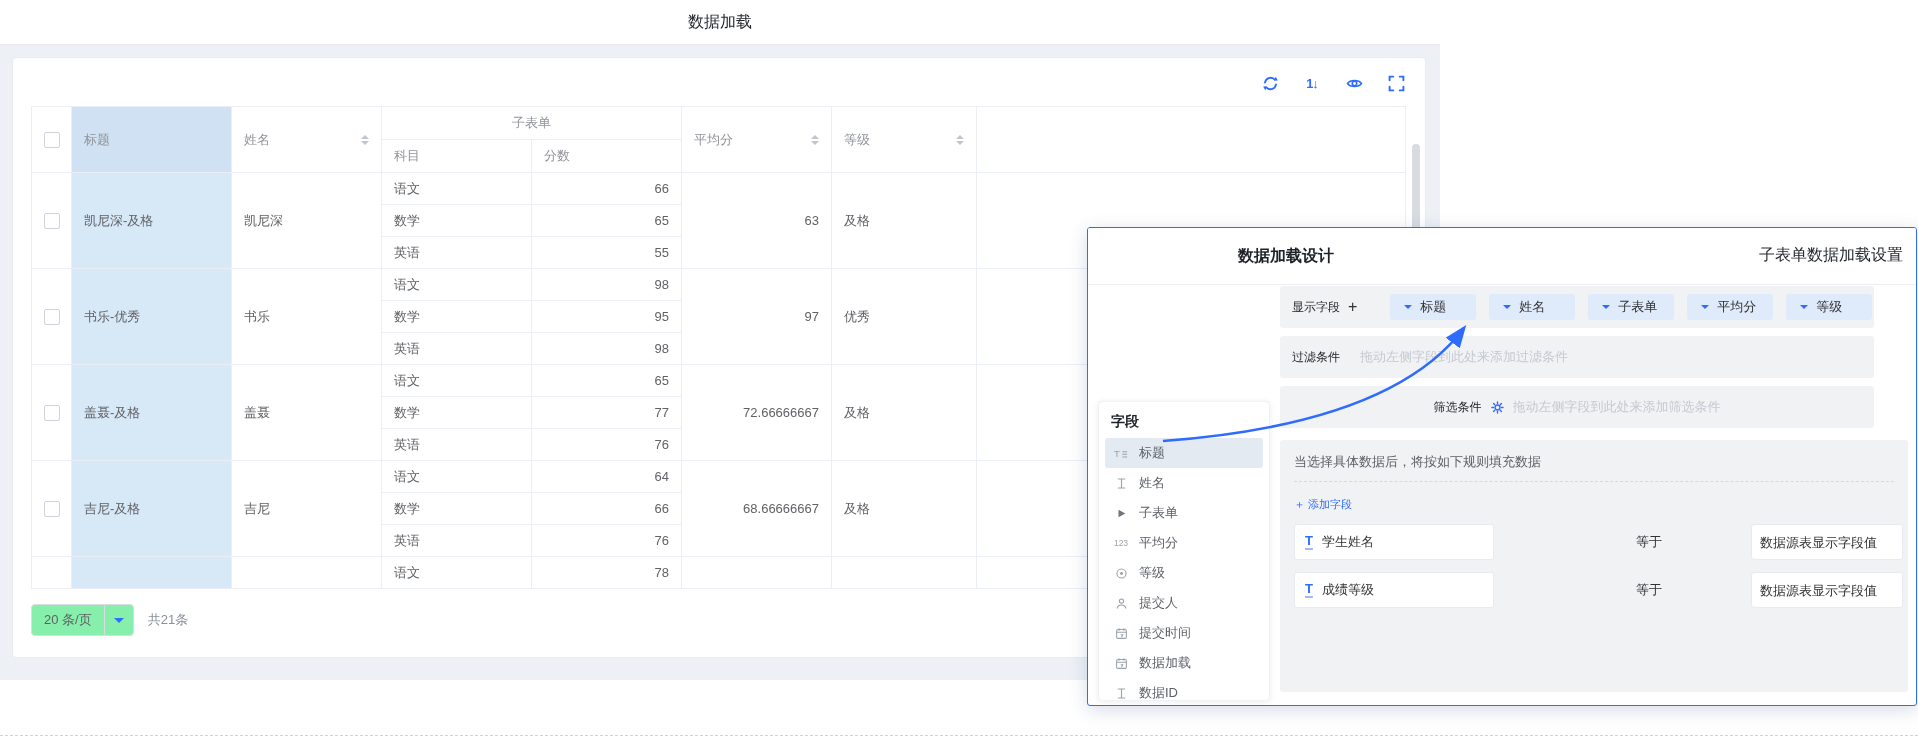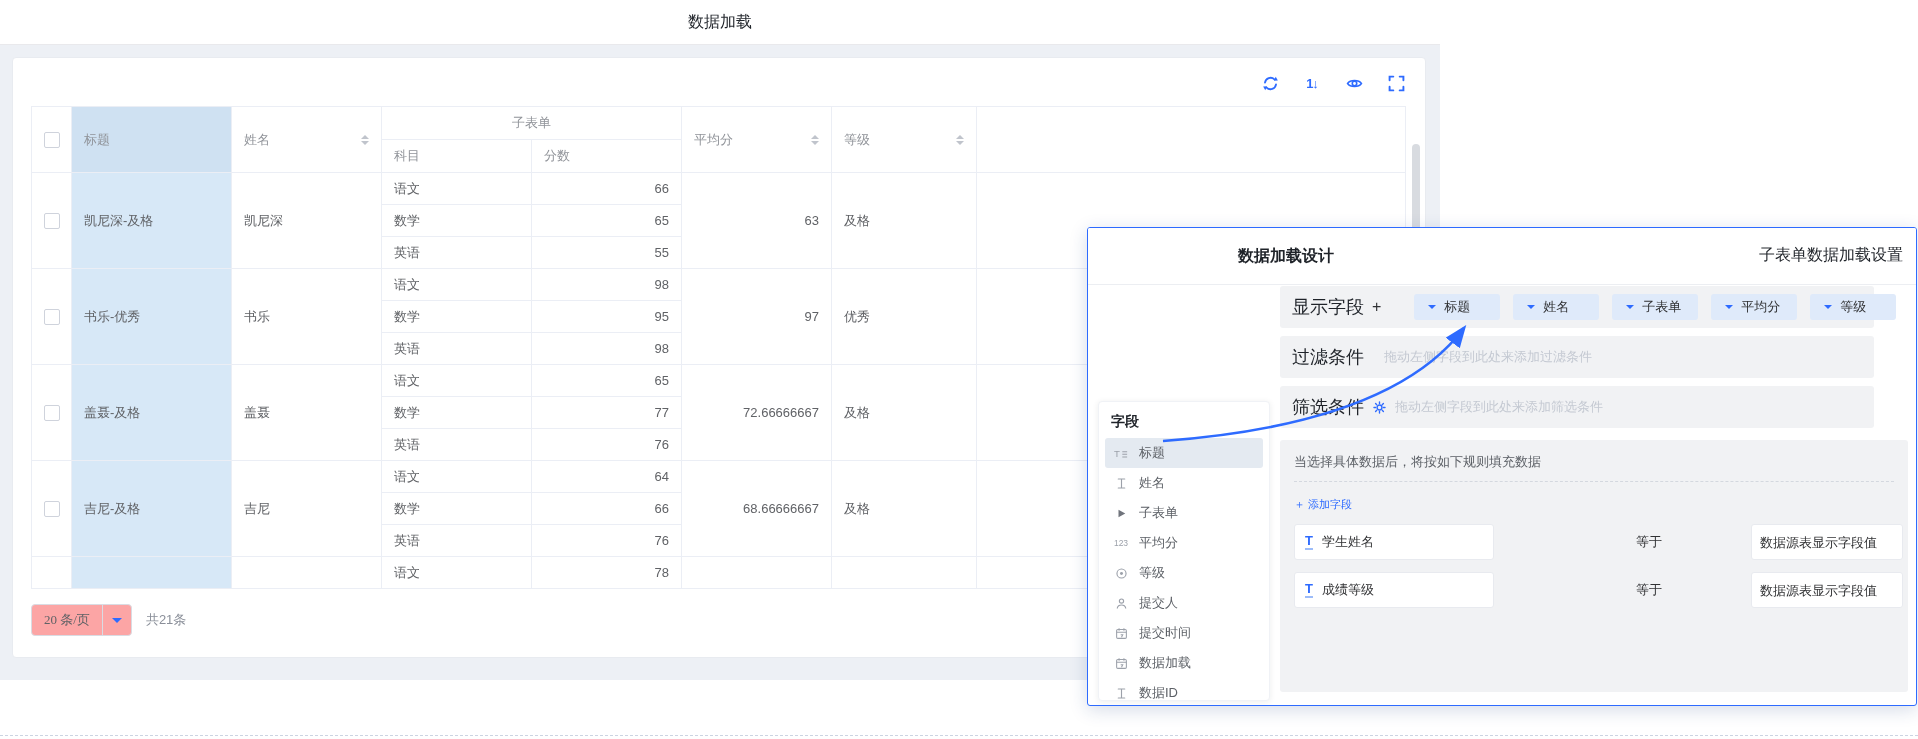--- a/index.html
+++ b/index.html
@@ -29,21 +29,21 @@
   .checkbox{display:inline-block;width:14px;height:14px;border:1px solid #cfd3dc;border-radius:2px;background:#fff;vertical-align:middle;cursor:pointer;}
   .th-flex{display:flex;justify-content:space-between;align-items:center;}
   .caret{display:inline-flex;flex-direction:column;align-items:center;cursor:pointer;}
   .caret b{width:0;height:0;border:4px solid transparent;display:block;}
   .caret .up{border-bottom-color:#c0c4cc;margin-bottom:2px;border-top-width:0;}
   .caret .dn{border-top-color:#c0c4cc;border-bottom-width:0;}
   .scrollbar{position:absolute;right:5px;top:48px;width:8px;height:482px;}
   .thumb{position:absolute;left:0;top:38px;width:8px;height:242px;border-radius:4px;background:#d8dbe0;cursor:pointer;}
   
   .pager{position:absolute;left:18px;top:546px;display:flex;align-items:center;}
-  .psel{height:30px;border:1px solid #d9dce3;border-radius:4px;display:flex;align-items:center;background:#fca5a5;cursor:pointer;font-family:Liberation Serif, serif;}
+  .psel{height:30px;border:1px solid #d9dce3;border-radius:4px;display:flex;align-items:center;background:#86efac;cursor:pointer;}
   .psel-text{padding:0 12px;color:#606266;font-size:13px;}
   .psel-arrow{width:28px;height:30px;border-left:1px solid #d9dce3;display:flex;align-items:center;justify-content:center;}
   .tri-dn{width:0;height:0;border:5px solid transparent;border-top-color:#2e6bff;margin-top:5px;}
   .ptotal{margin-left:14px;color:#8a8f99;font-size:13px;}
   .bottom-dash{position:absolute;left:0;top:735px;width:1918px;border-top:1px dashed #ccd4e2;z-index:0;}
   
   .panel{position:absolute;left:1087px;top:227px;width:804px;height:477px;background:#fff;border:1px solid #2e6bff;border-radius:3px;
          box-shadow:0 4px 18px rgba(25,60,130,.18);z-index:5;overflow:hidden;padding-left:24px;}
   .panel-h{position:absolute;left:0;top:0;width:100%;height:56px;border-bottom:1px solid #eceef2;background:#fff;}
   .panel-title{position:absolute;left:150px;top:0;line-height:56px;font-size:16px;font-weight:700;color:#1f2329;}
@@ -56,22 +56,22 @@
   .ds-item{position:absolute;left:10px;right:10px;top:44px;height:30px;background:#f4f5f7;border-radius:3px;display:flex;align-items:center;gap:7px;padding:0 8px;font-size:13px;color:#303133;cursor:pointer;}
   .lcard2{left:10px;top:173px;width:172px;height:300px;overflow:hidden;}
   .f-label{margin:11px 0 7px 12px;font-size:14px;font-weight:700;color:#1f2329;}
   .f-item{height:30px;margin:0 6px;padding:0 6px;display:flex;align-items:center;gap:8px;font-size:13px;color:#5c6066;border-radius:3px;cursor:pointer;}
   .f-item.sel{background:#e4eaf1;}
   .f-ico{width:20px;flex:none;color:#9ca1aa;text-align:center;display:flex;align-items:center;justify-content:center;}
   .f-ico svg{display:block;}
   .strip{position:absolute;left:192px;width:594px;height:42px;background:#f1f2f4;border-radius:3px;display:flex;align-items:center;padding:0 12px;box-sizing:border-box;}
   .strip1{top:58px;}
   .strip2{top:108px;}
-  .strip3{top:158px;}
-  .s-label{font-size:18px;color:#1f2329;flex:none;}
+  .strip3{top:158px;justify-content:center;}
+  .s-label{font-size:12px;color:#1f2329;flex:none;}
   .s-plus{font-size:16px;color:#303133;margin-left:8px;cursor:pointer;}
   .placeholder{color:#c4c9d2;font-size:13px;margin-left:20px;white-space:nowrap;overflow:hidden;}
   .tags{display:flex;gap:13px;margin-left:33px;}
   .tag{height:26px;min-width:86px;background:#dfeafa;border-radius:3px;display:flex;align-items:center;gap:8px;padding:0 14px;box-sizing:border-box;font-size:13px;color:#303133;cursor:pointer;}
   .tag-caret{width:0;height:0;border:4.5px solid transparent;border-top-color:#2e6bff;margin-top:4px;flex:none;}
   .gear{margin-left:9px;display:flex;}
   .rules{position:absolute;left:192px;right:8px;top:212px;height:252px;background:#f1f2f4;border-radius:3px;}
   .hint{position:absolute;left:14px;top:13px;font-size:13px;color:#5c6066;}
   .dash{position:absolute;left:14px;right:14px;top:41px;border-top:1px dashed #d4d8df;}
   .addf{position:absolute;left:14px;top:57px;font-size:11px;color:#2e6bff;cursor:pointer;}

